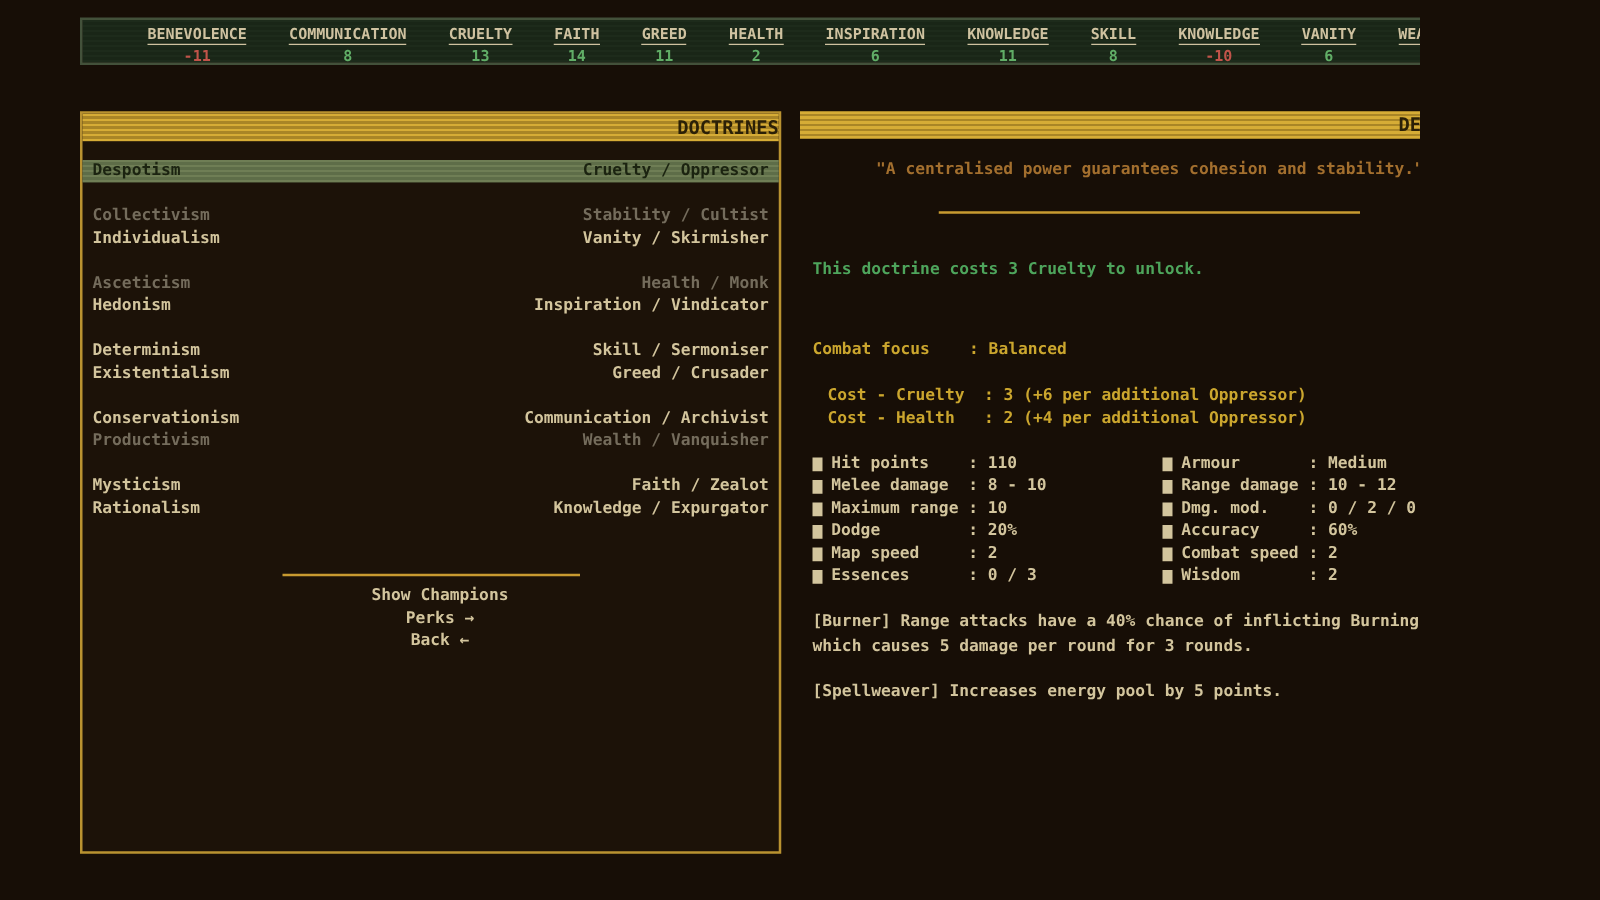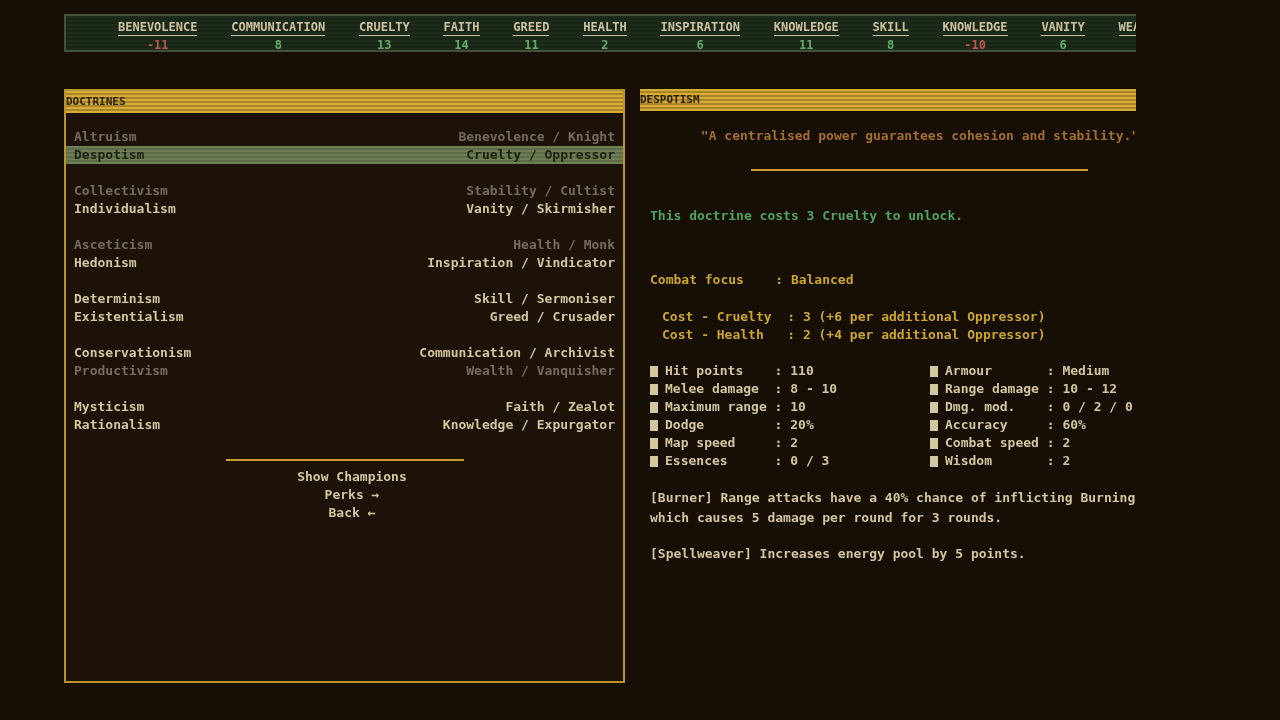--- a/index.html
+++ b/index.html
@@ -20,21 +20,21 @@
     border:2px solid var(--bar-border);
     display:flex;justify-content:space-between;align-items:flex-start;padding:4px 52px 0 52px;}
   .stat{display:flex;flex-direction:column;align-items:center;font-size:12px;line-height:14px;}
   .stat-label{color:#cfc2a0;border-bottom:1px solid #cfc2a0;padding-bottom:1px;}
   .stat-value{margin-top:2px;}
   .stat-value.negative{color:var(--val-neg);}
   .stat-value.positive{color:var(--val-pos);}
   .stat-value.zero{color:#cfc2a0;}
 
   
-  .panel-header{height:22px;line-height:22px;text-align:left;font-size:11px;color:var(--header-text);
+  .panel-header{height:22px;line-height:22px;text-align:right;font-size:15px;color:var(--header-text);
     background:repeating-linear-gradient(180deg,var(--gold-a) 0 2px,var(--gold-b) 2px 4px);}
 
   
   .doctrines-panel{position:absolute;left:64px;top:89px;width:561px;height:594px;box-sizing:border-box;
     border:2px solid var(--panel-border);background:var(--panel-bg);}
   .doctrine-list{padding-top:15px;font-size:13px;}
   .doctrine-group{margin-bottom:18px;}
   .doctrine-row{height:18px;line-height:18px;display:flex;justify-content:space-between;
     padding:0 8px;cursor:pointer;white-space:pre;}
   .doctrine-row.dim{color:var(--dim);}
@@ -122,21 +122,20 @@
         <div class="stat-value zero">0</div>
       </div>
     </div>
 
   <div class="doctrines-panel">
     <div class="panel-header">
       <span>DOCTRINES</span>
     </div>
     <div class="doctrine-list">
         <div class="doctrine-group">
-          <div class="doctrine-row dim"><span class="doctrine-name">Altruism</span><span class="doctrine-info">Benevolence / Knight</span></div>
           <div class="doctrine-row selected"><span class="doctrine-name">Despotism</span><span class="doctrine-info">Cruelty / Oppressor</span></div>
         </div>
         <div class="doctrine-group">
           <div class="doctrine-row dim"><span class="doctrine-name">Collectivism</span><span class="doctrine-info">Stability / Cultist</span></div>
           <div class="doctrine-row normal"><span class="doctrine-name">Individualism</span><span class="doctrine-info">Vanity / Skirmisher</span></div>
         </div>
         <div class="doctrine-group">
           <div class="doctrine-row dim"><span class="doctrine-name">Asceticism</span><span class="doctrine-info">Health / Monk</span></div>
           <div class="doctrine-row normal"><span class="doctrine-name">Hedonism</span><span class="doctrine-info">Inspiration / Vindicator</span></div>
         </div>

